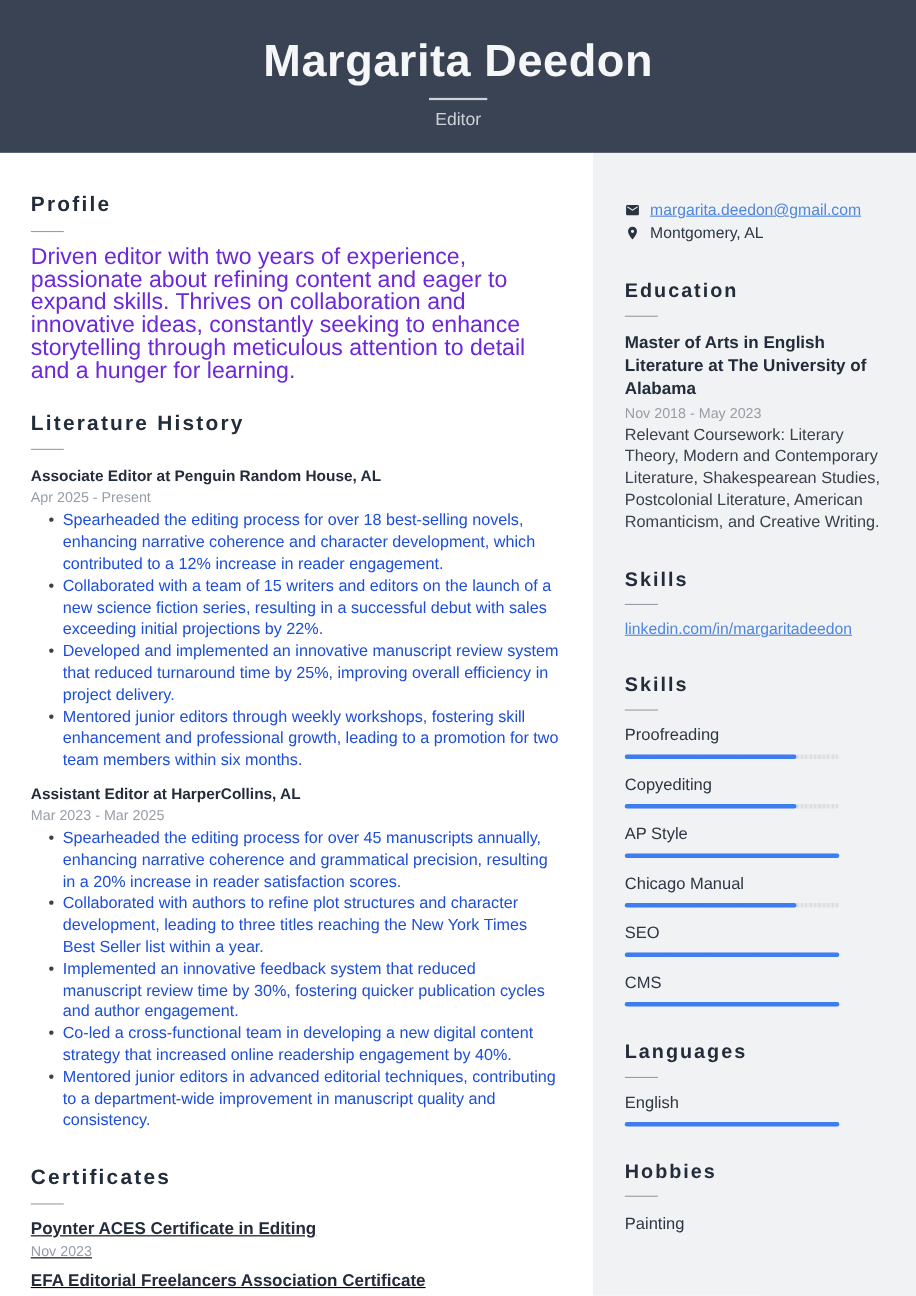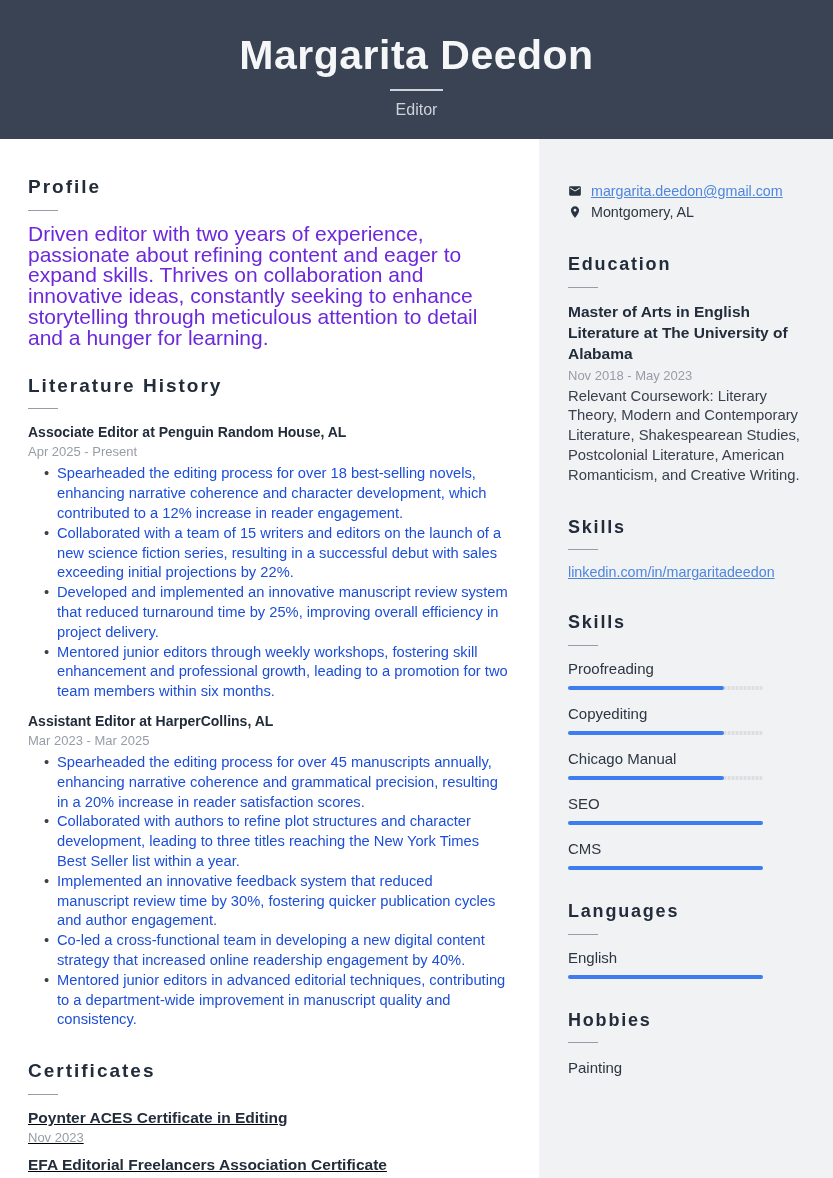--- a/index.html
+++ b/index.html
@@ -159,20 +159,26 @@
               <div class="bar-fill" style="width: 80%;"></div>
             </div>
         </div>
         <div class="skill">
           <div class="skill-label">Copyediting</div>
           <div class="bar-track">
               <div class="bar-fill" style="width: 80%;"></div>
             </div>
         </div>
         <div class="skill">
+          <div class="skill-label">AP Style</div>
+          <div class="bar-track">
+              <div class="bar-fill" style="width: 100%;"></div>
+            </div>
+        </div>
+        <div class="skill">
           <div class="skill-label">Chicago Manual</div>
           <div class="bar-track">
               <div class="bar-fill" style="width: 80%;"></div>
             </div>
         </div>
         <div class="skill">
           <div class="skill-label">SEO</div>
           <div class="bar-track">
               <div class="bar-fill" style="width: 100%;"></div>
             </div>

